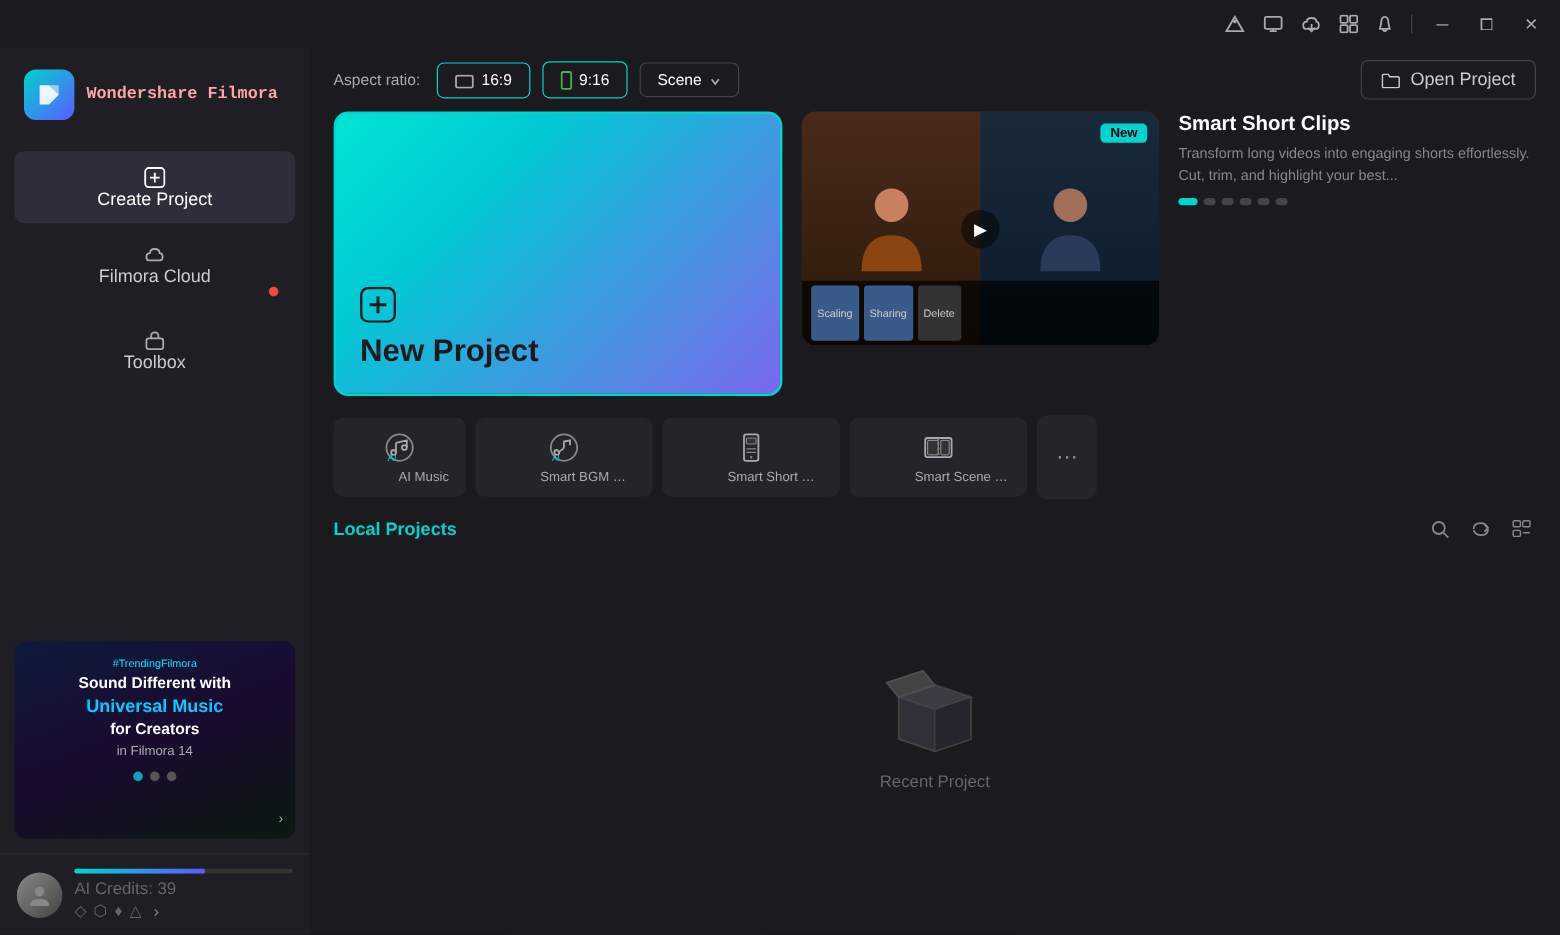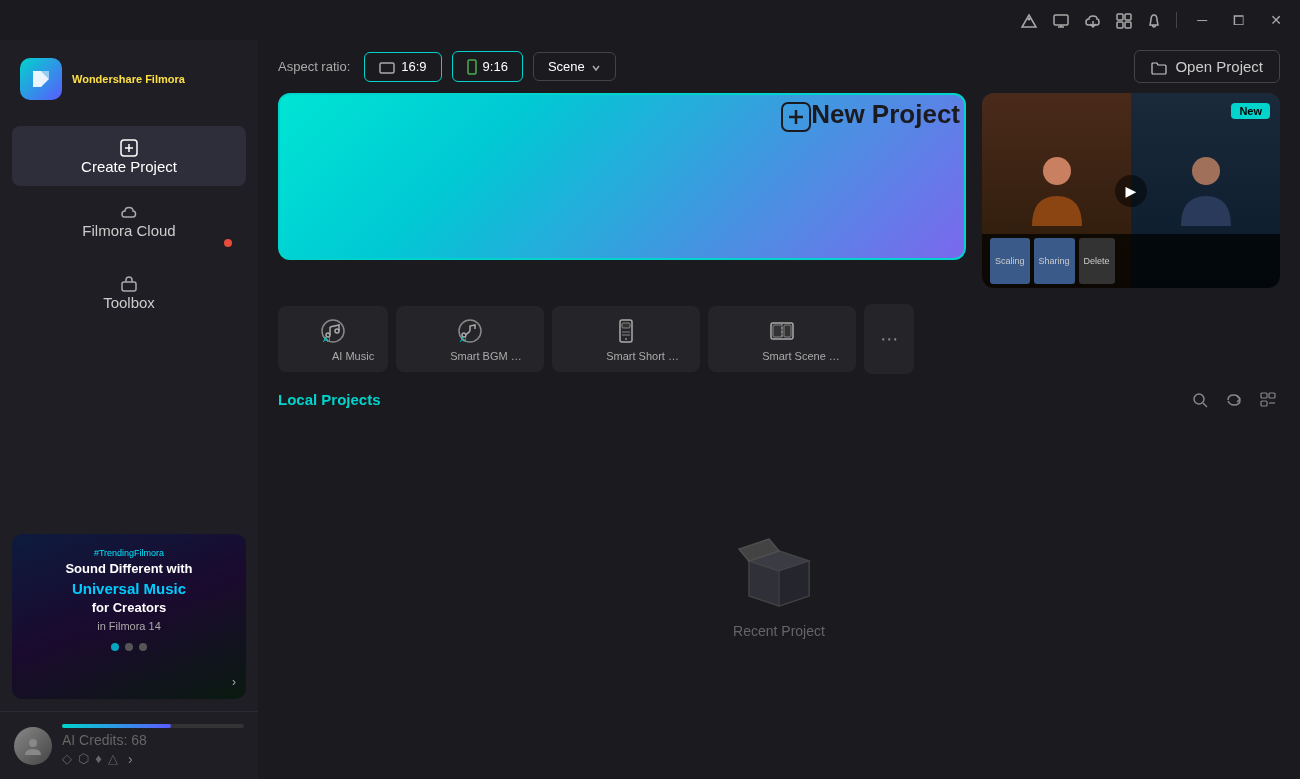--- a/index.html
+++ b/index.html
@@ -73,24 +73,25 @@
       height: 42px;
       background: linear-gradient(135deg, #00d4cc, #5b5bff);
       border-radius: 10px;
       display: flex;
       align-items: center;
       justify-content: center;
       font-size: 20px;
       color: #fff;
     }
     .logo-text {
-      font-size: 11px;
+      font-size: 14px;
       font-weight: 600;
       line-height: 1.3;
-      color: #fde047;
+      color: #fca5a5;
+      font-family: Liberation Mono, monospace;
     }
 
     .sidebar-nav {
       padding: 8px 12px;
       flex: 1;
     }
     .nav-item {
       display: flex;
       align-items: center;
       padding: 11px 14px;
@@ -244,28 +245,28 @@
     .project-area {
       display: flex;
       gap: 16px;
       padding: 0 20px 16px 20px;
       flex-shrink: 0;
     }
 
     
     .new-project-card {
       flex: 1;
-      height: 167px;
+      height: 237px;
       border-radius: 12px;
       background: linear-gradient(135deg, #00e5d4 0%, #00c9d4 30%, #4a90e2 70%, #7b68ee 100%);
       border: 2.5px solid #00d4cc;
       display: flex;
-      flex-direction: row;
+      flex-direction: column;
       justify-content: flex-end;
-      padding: 4px;
+      padding: 20px;
       cursor: pointer;
       position: relative;
       overflow: hidden;
     }
     .new-project-add-icon {
       font-size: 28px;
       color: #1a1a1f;
       margin-bottom: 8px;
     }
     .new-project-label {
@@ -611,21 +612,21 @@
         <svg width="22" height="22" viewBox="0 0 22 22" fill="none">
           <circle cx="11" cy="8" r="4" fill="#888"></circle>
           <path d="M3 20 Q3 14 11 14 Q19 14 19 20" fill="#888"></path>
         </svg>
       </div>
       <div class="user-info">
         <div class="user-progress-bar">
           <div class="user-progress-fill"></div>
         </div>
         <div class="user-icons">
-          <span class="user-icon-btn">AI Credits: 68</span>
+          <span class="user-icon-btn">AI Credits: 39</span>
         </div>
         <div style="display:flex;gap:6px;margin-top:3px;">
           <span style="font-size:13px;color:#666;cursor:pointer;">◇</span>
           <span style="font-size:13px;color:#666;cursor:pointer;">⬡</span>
           <span style="font-size:13px;color:#666;cursor:pointer;">♦</span>
           <span style="font-size:13px;color:#666;cursor:pointer;">△</span>
           <span style="font-size:14px;color:#888;cursor:pointer;margin-left:4px;">›</span>
         </div>
       </div>
     </div>
@@ -703,20 +704,32 @@
           <div class="featured-play-btn">▶</div>
           <div class="featured-new-badge">New</div>
           <div class="featured-bottom-bar">
             <span class="featured-tag">Scaling</span>
             <span class="featured-tag">Sharing</span>
             <span class="featured-tag delete">Delete</span>
           </div>
         </div>
       </div>
 
+      <div class="feature-desc-panel">
+        <div class="feature-title">Smart Short Clips</div>
+        <div class="feature-desc">Transform long videos into engaging shorts effortlessly. Cut, trim, and highlight your best...</div>
+        <div class="feature-dots">
+          <div class="feature-dot active"></div>
+          <div class="feature-dot"></div>
+          <div class="feature-dot"></div>
+          <div class="feature-dot"></div>
+          <div class="feature-dot"></div>
+          <div class="feature-dot"></div>
+        </div>
+      </div>
     </div>
 
     <div class="toolbar-strip">
 
       <div class="tool-item">
         <div class="tool-icon">
           <svg width="26" height="26" viewBox="0 0 26 26" fill="none">
             <circle cx="13" cy="13" r="11" stroke="#888" stroke-width="1.5"></circle>
             <path d="M10 9 L19 7 L19 13 M10 9 L10 17 M10 17 Q10 19 8 19 Q6 19 6 17 Q6 15 8 15 Q9 15 10 17Z" stroke="#aaa" stroke-width="1.5" fill="none"></path>
             <path d="M19 13 Q19 15 17 15 Q15 15 15 13 Q15 11 17 11 Q19 11 19 13Z" stroke="#aaa" stroke-width="1.5" fill="none"></path>

